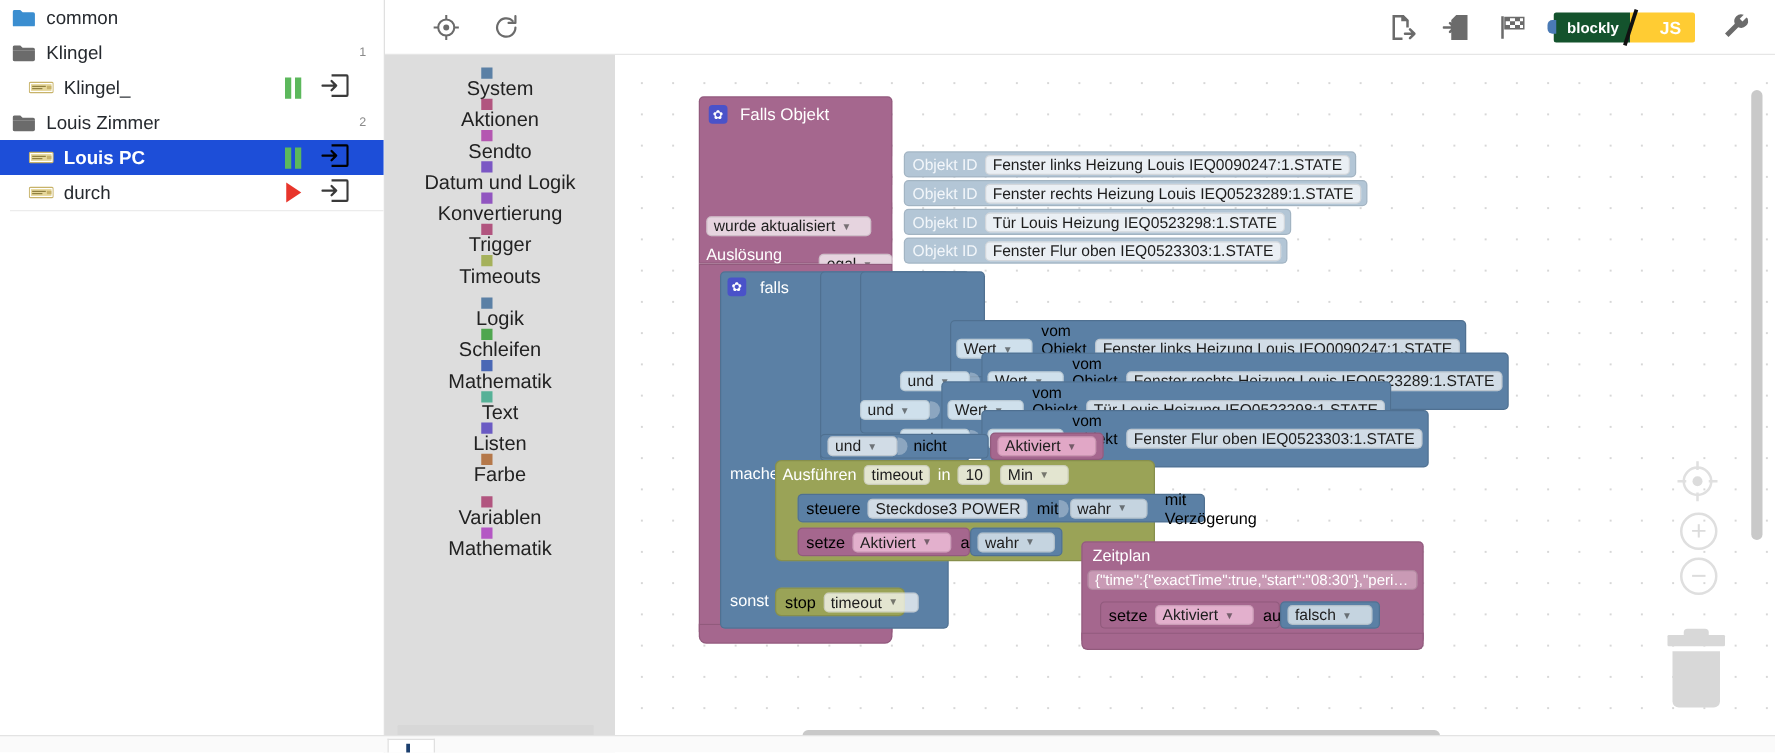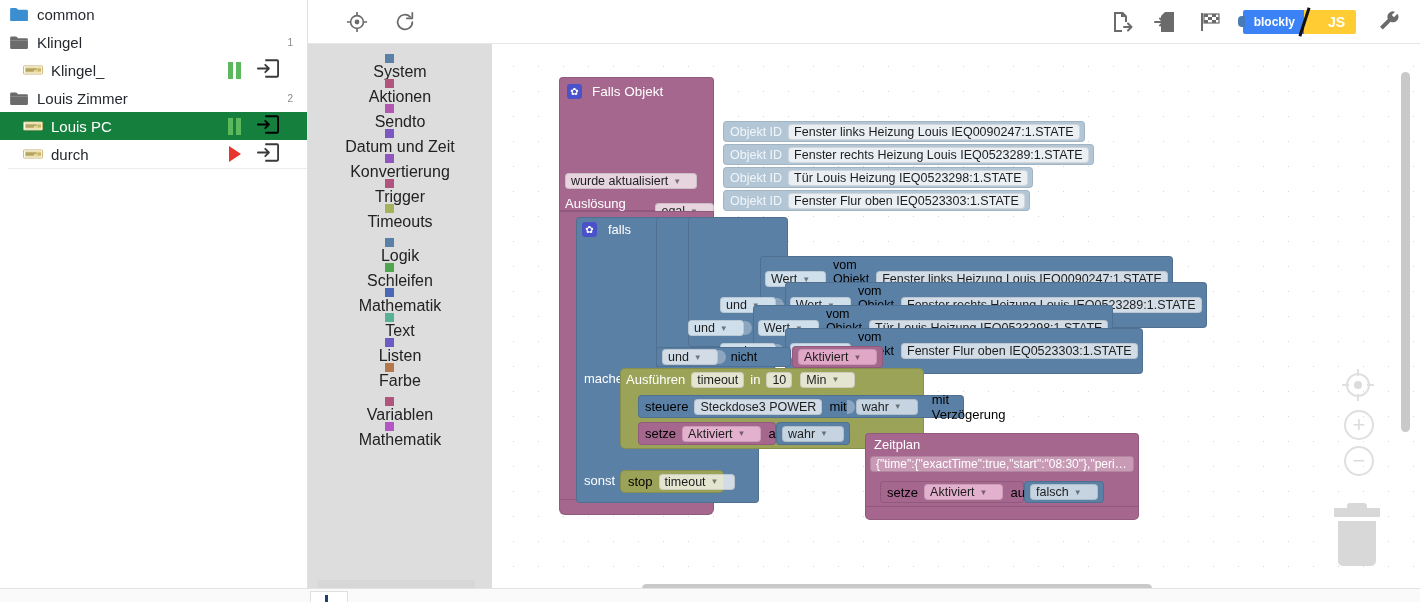--- a/index.html
+++ b/index.html
@@ -24,21 +24,21 @@
   }
   .tree-row {
     display: flex; align-items: center;
     height: 28px;
     padding-left: 8px;
     font-size: 15px;
     color: #25292e;
     position: relative;
   }
   .tree-row.depth1 { padding-left: 22px; }
-  .tree-row.selected { background: #15803d; color: #fff; }
+  .tree-row.selected { background: #1d4ed8; color: #fff; font-weight: bold; }
   .tree-row.selected .row-label { color: #fff; }
   .row-icon { width: 22px; height: 18px; flex: 0 0 22px; margin-right: 7px; display: flex; align-items: center; justify-content: center; }
   .row-label { flex: 1 1 auto; white-space: nowrap; overflow: hidden; text-overflow: ellipsis; font-size: 15px; }
   .row-count { font-size: 10px; color: #8a8a8a; margin-right: 14px; }
   .row-actions { display: flex; align-items: center; gap: 16px; margin-right: 28px; }
   .pause-icon { display: inline-flex; gap: 3px; }
   .pause-icon i { display: block; width: 5px; height: 17px; background: #5cb85c; }
   .play-icon { width: 0; height: 0; border-left: 12px solid #e8352b; border-top: 8px solid transparent; border-bottom: 8px solid transparent; }
 
   .sidebar-sep { height: 1px; background: #ececec; margin: 0 0 0 8px; }
@@ -60,21 +60,21 @@
   }
   .tb-left { display:flex; align-items:center; gap: 22px; margin-left: 36px; }
   .tb-right { display:flex; align-items:center; gap: 18px; position:absolute; right: 18px; top: 0; height: 44px; }
   .tb-btn { width: 26px; height: 26px; display:flex; align-items:center; justify-content:center; cursor: pointer; }
 
   .blocklyjs-toggle {
     display: flex; align-items: center; height: 24px;
     position: relative; cursor: pointer; margin: 0 2px;
   }
   .bj-left {
-    background:#3b82f6; color:#fff; font-size:12px; font-weight:bold;
+    background:#14532d; color:#fff; font-size:12px; font-weight:bold;
     padding: 4px 9px 4px 11px; height:24px; line-height:16px;
     position: relative; border-radius: 2px 0 0 2px;
   }
   .bj-left::before {
     content:""; position:absolute; left:-5px; top:6px; width:7px; height:11px;
     background:#4a7ab5; border-radius:4px 0 0 4px;
   }
   .bj-right {
     background:#ffcc33; color:#fff; font-size:14px; font-weight:bold;
     padding: 3px 11px 3px 16px; height:24px; line-height:18px;
@@ -359,21 +359,21 @@
             <div class="tb-item">
               <span class="tb-swatch" style="background: rgb(177, 85, 127);"></span>
               <span class="tb-label">Aktionen</span>
             </div>
             <div class="tb-item">
               <span class="tb-swatch" style="background: rgb(180, 87, 177);"></span>
               <span class="tb-label">Sendto</span>
             </div>
             <div class="tb-item">
               <span class="tb-swatch" style="background: rgb(123, 87, 196);"></span>
-              <span class="tb-label">Datum und Zeit</span>
+              <span class="tb-label">Datum und Logik</span>
             </div>
             <div class="tb-item">
               <span class="tb-swatch" style="background: rgb(145, 85, 192);"></span>
               <span class="tb-label">Konvertierung</span>
             </div>
             <div class="tb-item">
               <span class="tb-swatch" style="background: rgb(177, 85, 127);"></span>
               <span class="tb-label">Trigger</span>
             </div>
             <div class="tb-item">

